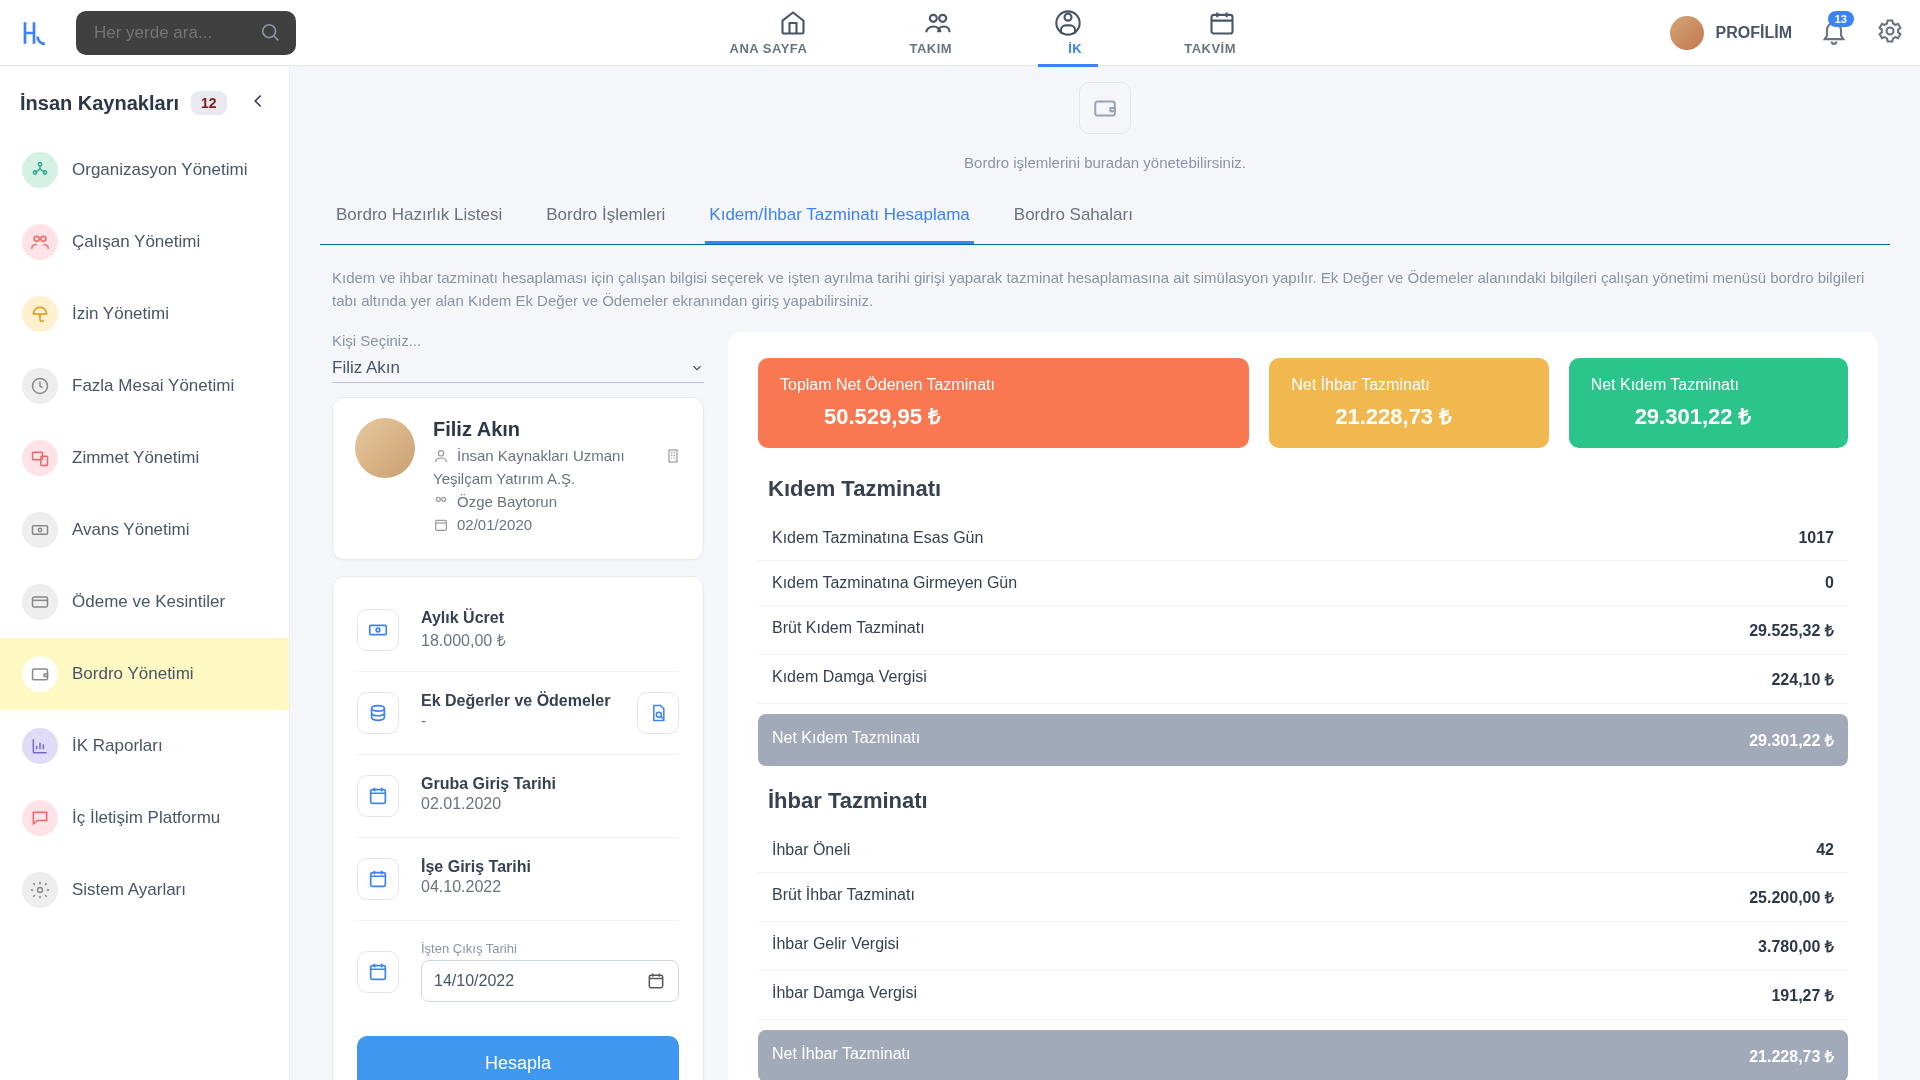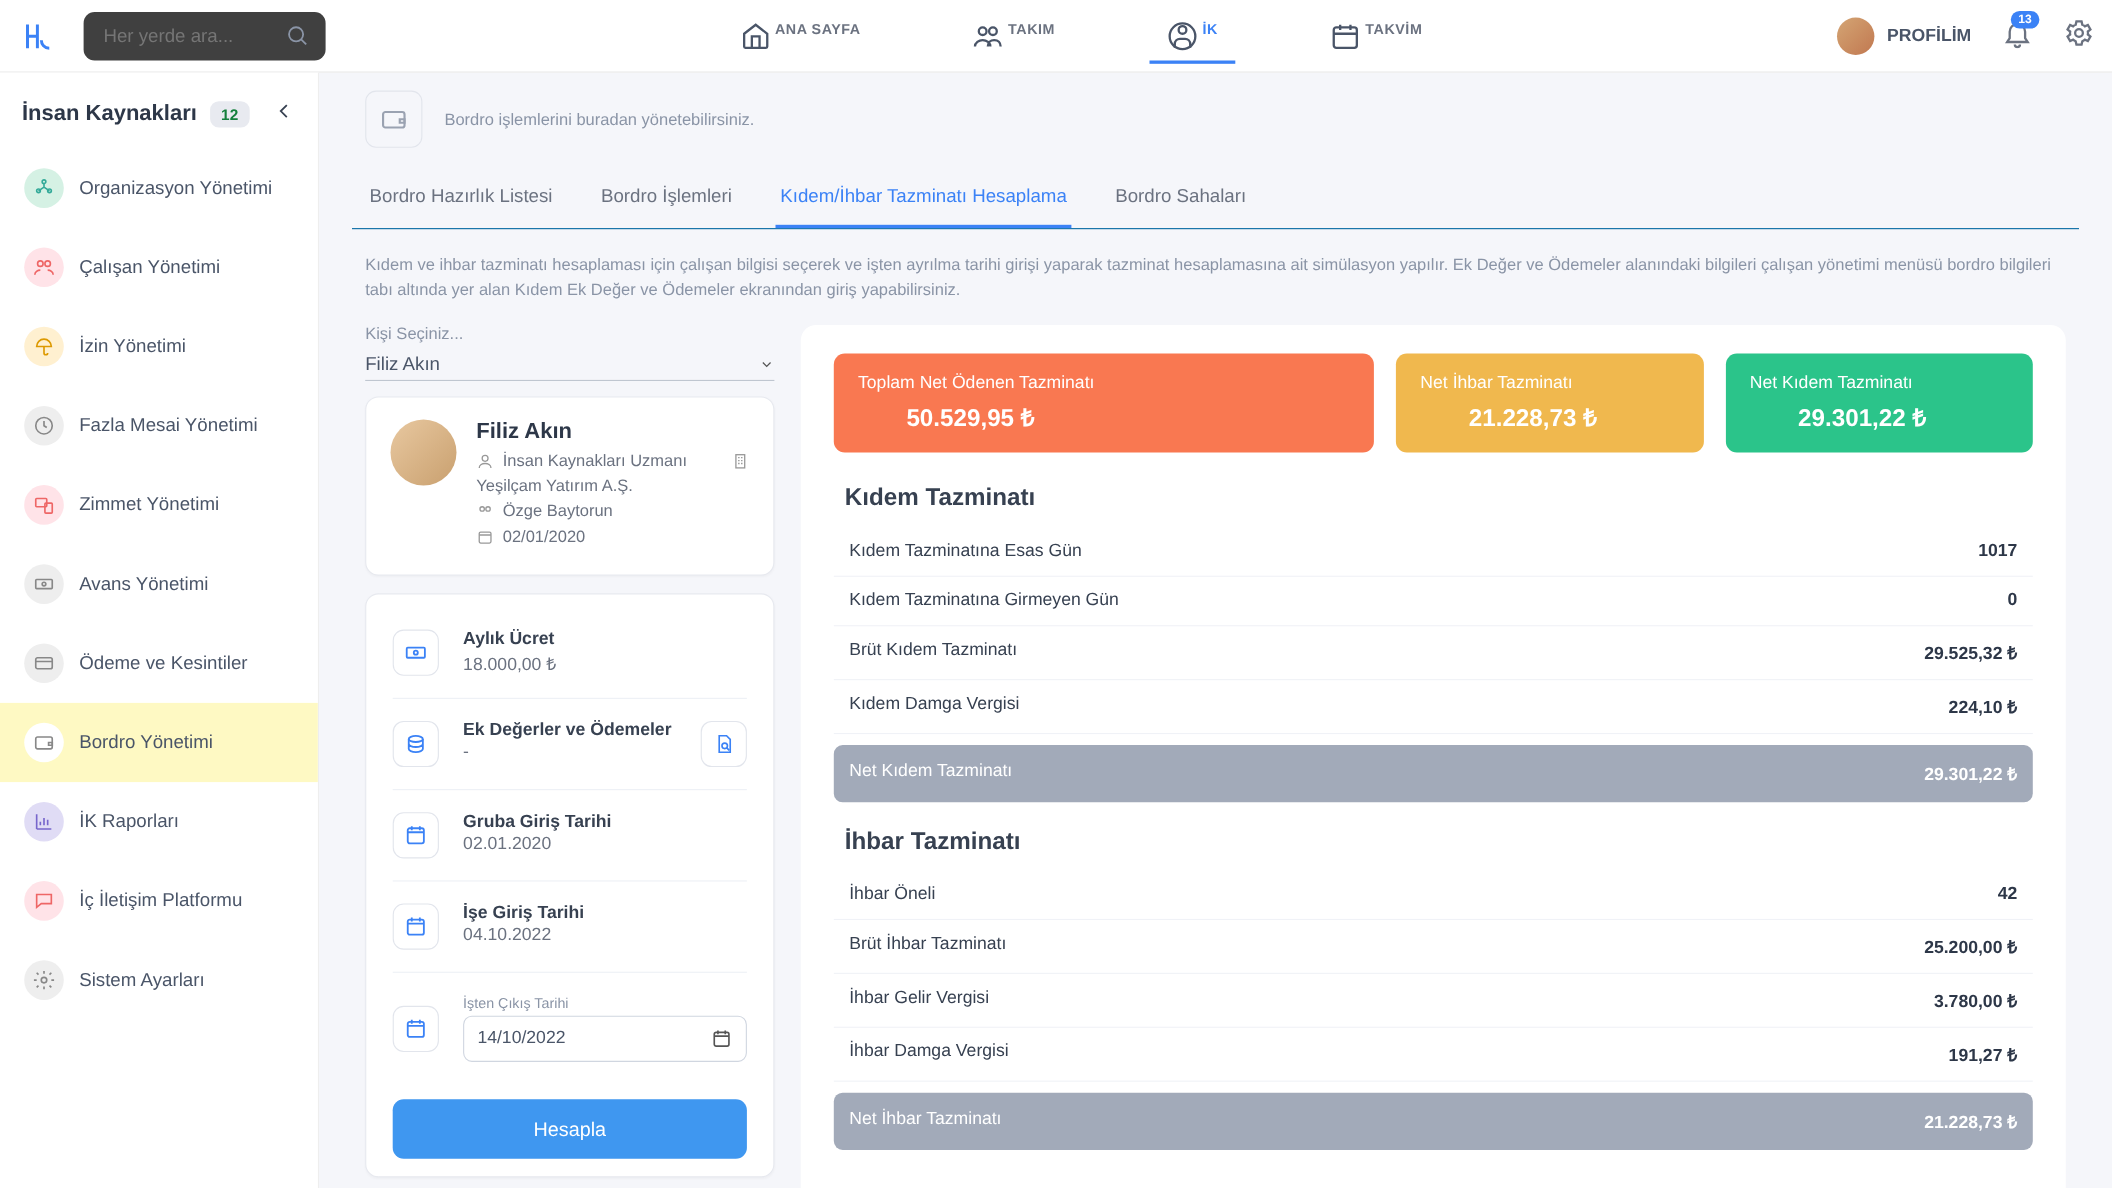--- a/index.html
+++ b/index.html
@@ -5,49 +5,49 @@
     * { margin: 0; padding: 0; box-sizing: border-box; font-family: -apple-system, BlinkMacSystemFont, 'Segoe UI', sans-serif; }
     body { background: #f5f6fa; color: #4a5568; width: 1920px; height: 1080px; overflow: hidden; }
     
     
     .topnav { height: 66px; background: #fff; display: flex; align-items: center; padding: 0 16px; border-bottom: 1px solid #e8e8e8; }
     .logo { width: 36px; height: 36px; margin-right: 24px; }
     .search-wrap { position: relative; width: 220px; }
     .search-input { width: 100%; height: 44px; border: none; background: #404040; border-radius: 10px; padding: 0 44px 0 18px; font-size: 17px; color: #8a94a6; outline: none; }
     .search-icon { position: absolute; right: 14px; top: 50%; transform: translateY(-50%); color: #8a94a6; }
     .topnav-center { flex: 1; display: flex; justify-content: center; gap: 70px; }
-    .nav-item { display: flex; flex-direction: row; align-items: flex-start; gap: 4px; cursor: pointer; padding: 10px 16px; position: relative; }
+    .nav-item { display: flex; flex-direction: column; align-items: flex-end; gap: 4px; cursor: pointer; padding: 10px 16px; position: relative; }
     .nav-item svg { width: 28px; height: 28px; stroke: #6b7280; }
     .nav-item span { font-size: 13px; font-weight: 600; color: #6b7280; letter-spacing: .5px; }
     .nav-item.active svg { stroke: #3b82f6; }
     .nav-item.active span { color: #3b82f6; }
     .nav-item.active::after { content:''; position:absolute; bottom:-1px; left:0; right:0; height:3px; background:#3b82f6; }
     .topnav-right { display: flex; align-items: center; gap: 28px; }
     .profile-link { display: flex; align-items: center; gap: 12px; cursor: pointer; }
     .avatar-sm { width: 34px; height: 34px; border-radius: 50%; background: linear-gradient(135deg,#d4a574,#c17850); }
     .profile-link span { font-weight: 600; color: #4a5568; }
     .notif { position: relative; cursor: pointer; }
     .notif-badge { position: absolute; top: -6px; right: -6px; background: #3b82f6; color: #fff; font-size: 11px; font-weight: 700; border-radius: 12px; padding: 2px 7px; }
     .gear { cursor: pointer; }
     
     
     .layout { display: flex; height: calc(100% - 66px); }
     .sidebar { width: 290px; background: #fff; flex-shrink: 0; border-right: 1px solid #eee; overflow-y: auto; }
     .side-header { display: flex; align-items: center; padding: 24px 20px 18px; gap: 12px; }
     .side-header h1 { font-size: 20px; font-weight: 700; color: #2d3748; }
-    .side-count { background: #e8eaf0; color: #15803d; font-size: 14px; font-weight: 600; padding: 4px 10px; border-radius: 8px; }
+    .side-count { background: #e8eaf0; color: #7f1d1d; font-size: 14px; font-weight: 600; padding: 4px 10px; border-radius: 8px; }
     .back-arrow { margin-left: auto; cursor: pointer; }
     .menu-item { display: flex; align-items: center; gap: 14px; padding: 18px 22px; cursor: pointer; }
     .menu-item.active { background: #fef9c3; }
     .menu-icon { width: 36px; height: 36px; border-radius: 50%; display: flex; align-items: center; justify-content: center; flex-shrink: 0; }
     .menu-item span { font-size: 17px; color: #4a5568; }
     
     
     .content { flex: 1; overflow-y: auto; padding: 0 30px 30px; }
-    .page-head { display: flex; align-items: center; gap: 20px; padding: 16px 12px 6px; }
+    .page-head { display: flex; align-items: center; gap: 20px; padding: 16px 12px 6px; flex-direction: column; }
     .page-head-icon { width: 52px; height: 52px; border: 1px solid #e2e5ec; border-radius: 10px; display:flex;align-items:center;justify-content:center; color:#9aa2b1; }
     .page-head p { font-size: 15px; color: #8a94a6; }
     .tabs { display: flex; gap: 36px; border-bottom: 1px solid #0369a1; margin: 12px 0 0; padding-left: 12px; }
     .tab { padding: 16px 4px; font-size: 17px; color: #6b7280; cursor: pointer; border-bottom: 3px solid transparent; }
     .tab.active { color: #3b82f6; border-bottom-color: #3b82f6; }
     .desc { padding: 22px 12px 12px; font-size: 15px; line-height: 1.5; color: #8a94a6; }
     
     .main-grid { display: flex; gap: 24px; padding: 8px 12px; }
     .left-col { width: 372px; flex-shrink: 0; }
     .right-col { flex: 1; }

